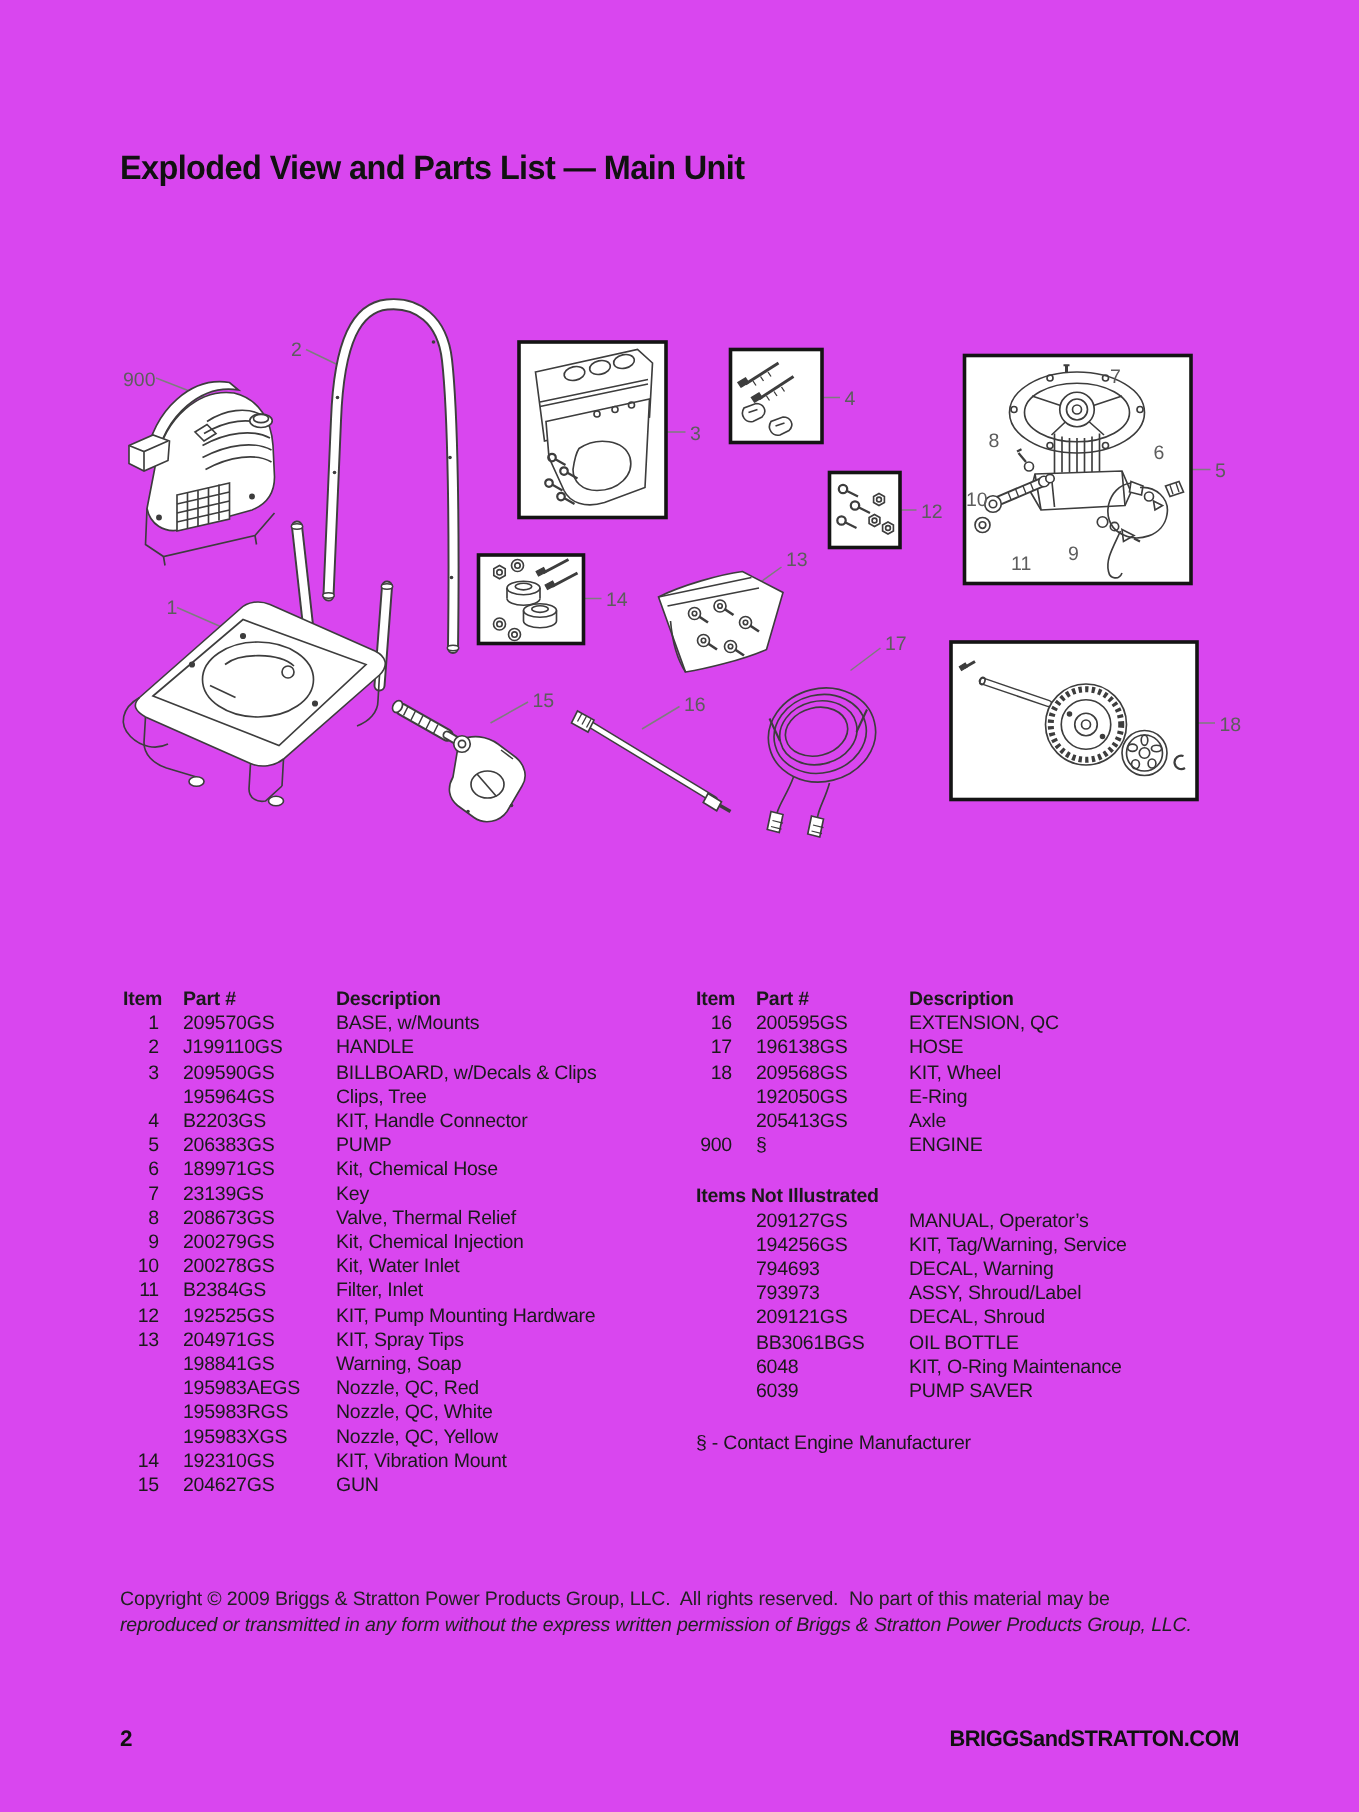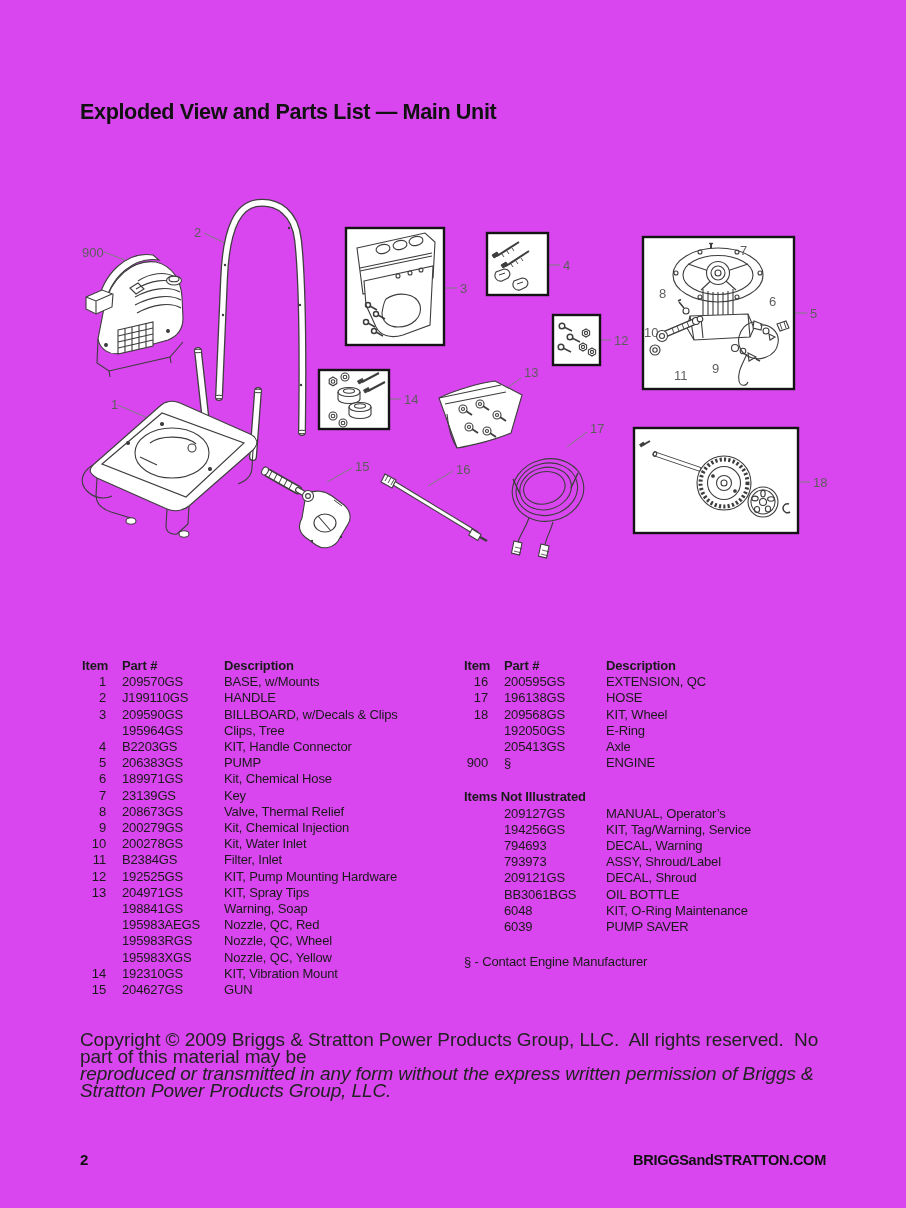--- a/index.html
+++ b/index.html
@@ -26,22 +26,22 @@
     line-height:16.2px;white-space:nowrap;
   }
   .phead{font-weight:bold;}
   .c-item{text-align:right;}
   .phead .c-item{text-align:left;}
   .section-title{font-weight:bold;line-height:16.2px;white-space:nowrap;}
   .mt-ni{margin-top:18px;}
   .mt-oa{margin-top:20px;}
   .footnote{margin-top:19px;line-height:16.2px;white-space:nowrap;}
   .copyright{
-    position:absolute;left:80px;top:1031px;width:752px;
-    font-size:19px;line-height:17px;color:#222;letter-spacing:-0.1px;
+    position:absolute;left:80px;top:1057px;width:752px;
+    font-size:13px;line-height:17px;color:#222;letter-spacing:-0.1px;
   }
   .footer-page{
     position:absolute;left:80px;top:1151px;font-size:15px;font-weight:bold;color:#111;
   }
   .footer-site{
     position:absolute;right:80px;top:1151px;font-size:15px;font-weight:bold;color:#111;
     letter-spacing:-0.3px;transform:scaleX(0.97);transform-origin:right center;
   }
 </style>
 </head>
@@ -479,21 +479,21 @@
 
           <div class="prow">
             <span class="c-item"></span>
             <span class="c-part">195983AEGS</span>
             <span class="c-desc">Nozzle, QC, Red</span>
           </div>
 
           <div class="prow">
             <span class="c-item"></span>
             <span class="c-part">195983RGS</span>
-            <span class="c-desc">Nozzle, QC, Wheel</span>
+            <span class="c-desc">Nozzle, QC, White</span>
           </div>
 
           <div class="prow">
             <span class="c-item"></span>
             <span class="c-part">195983XGS</span>
             <span class="c-desc">Nozzle, QC, Yellow</span>
           </div>
 
           <div class="prow">
             <span class="c-item">14</span>

